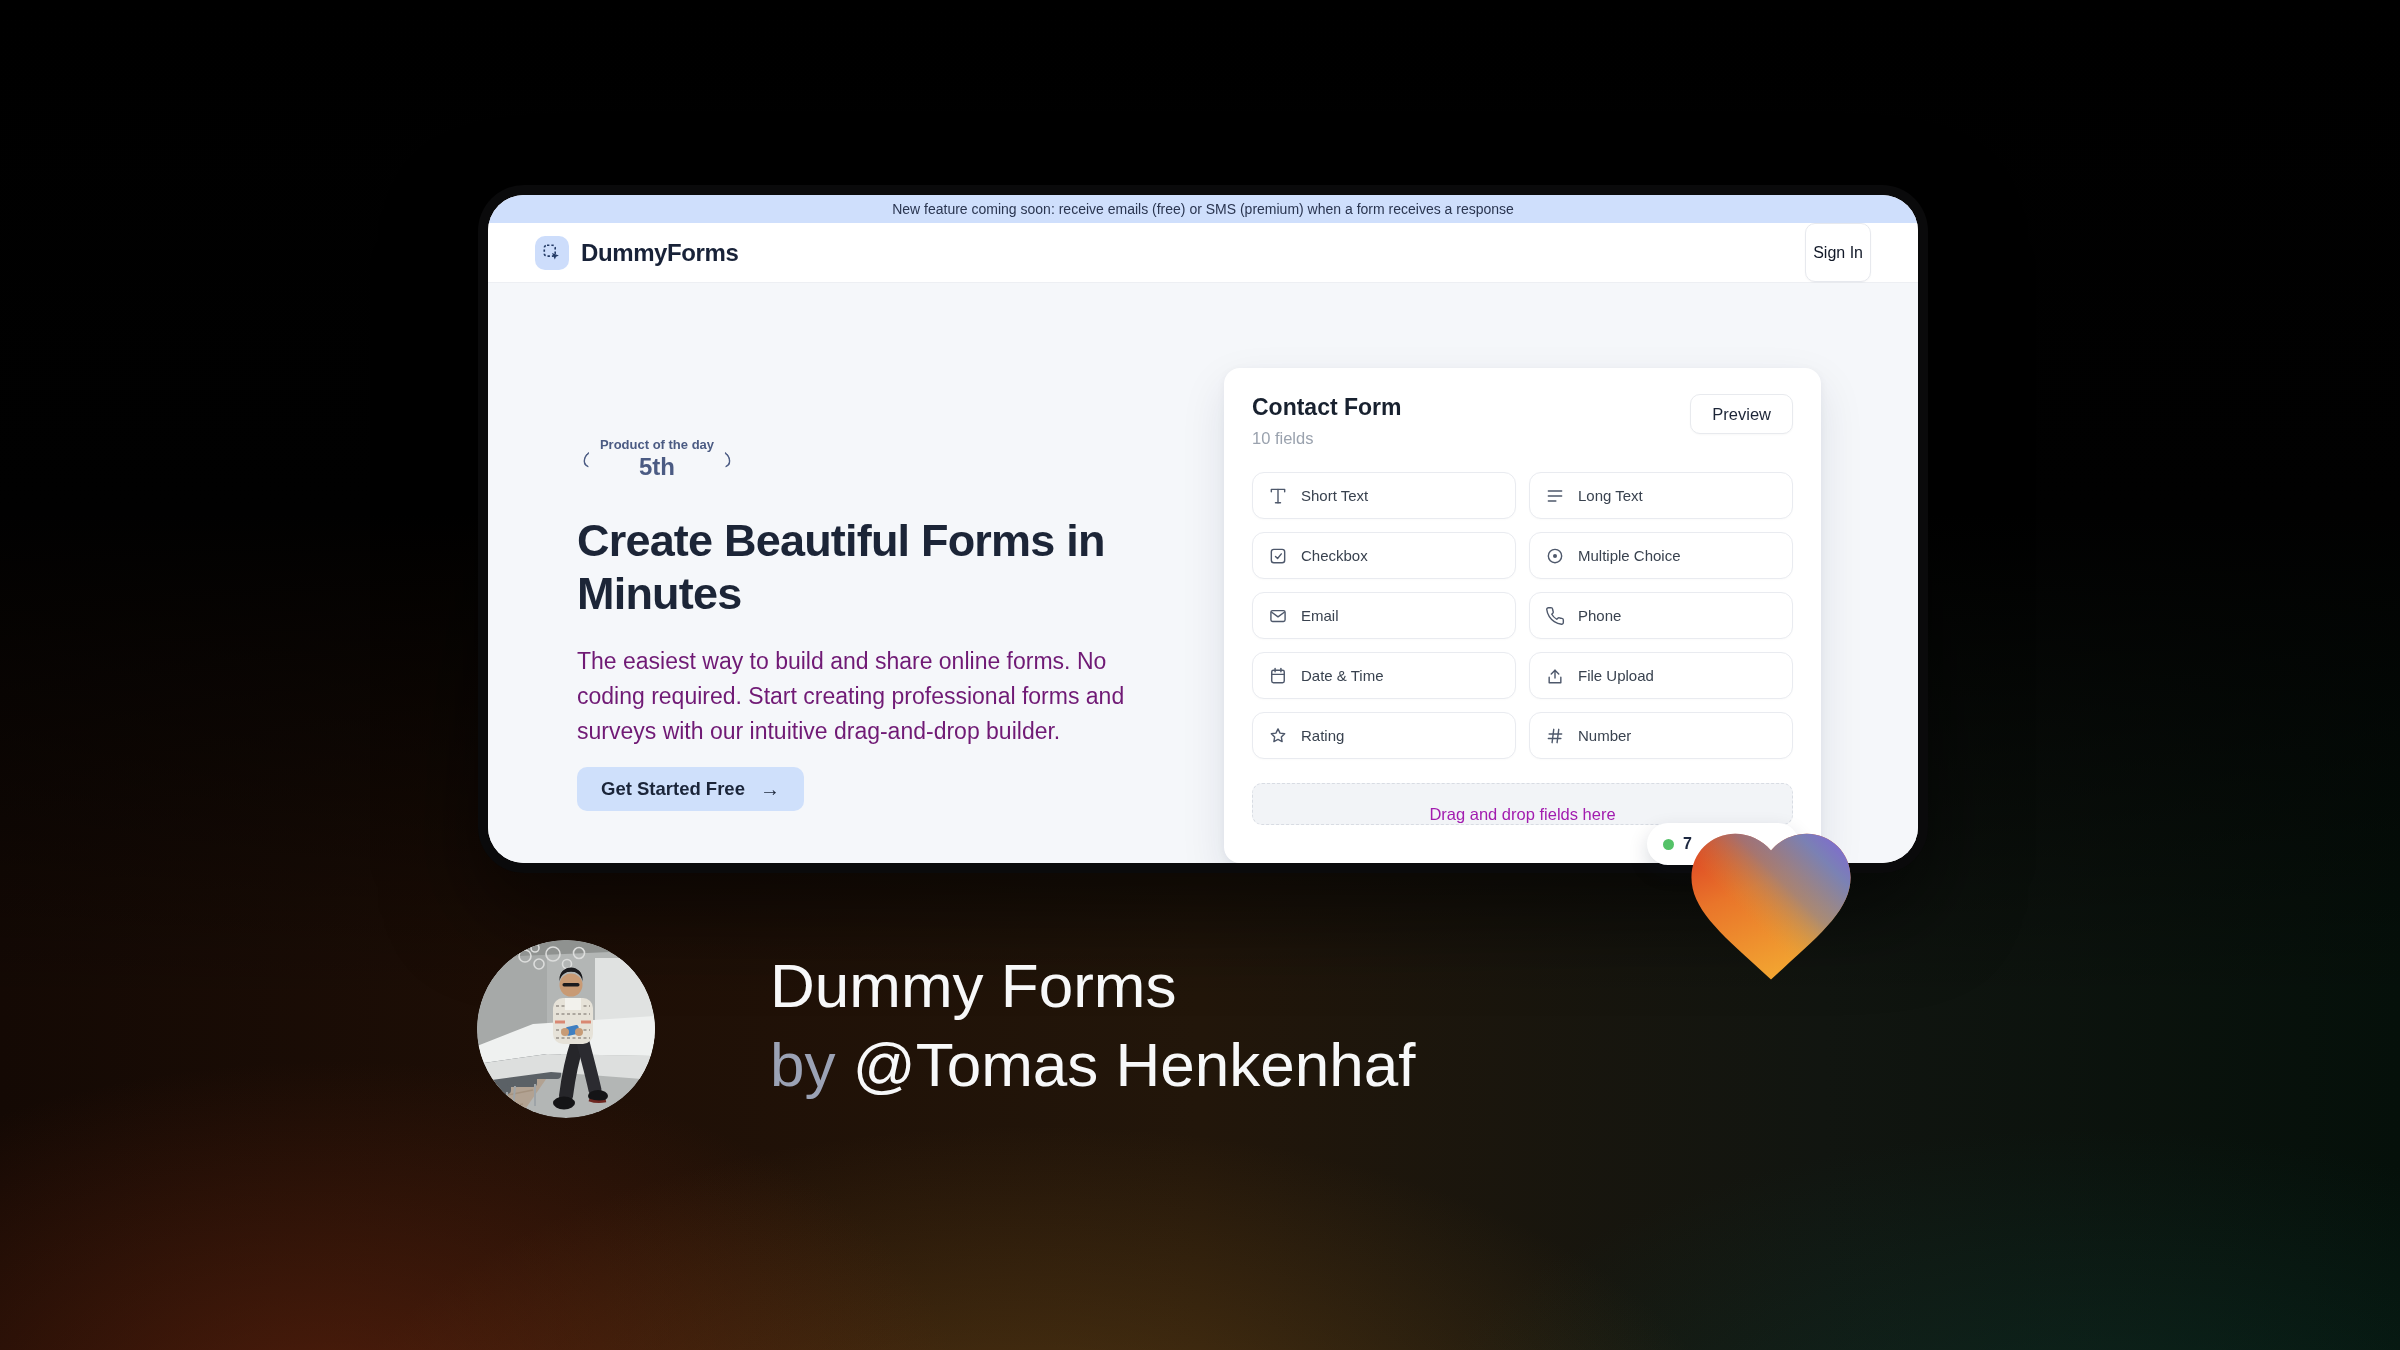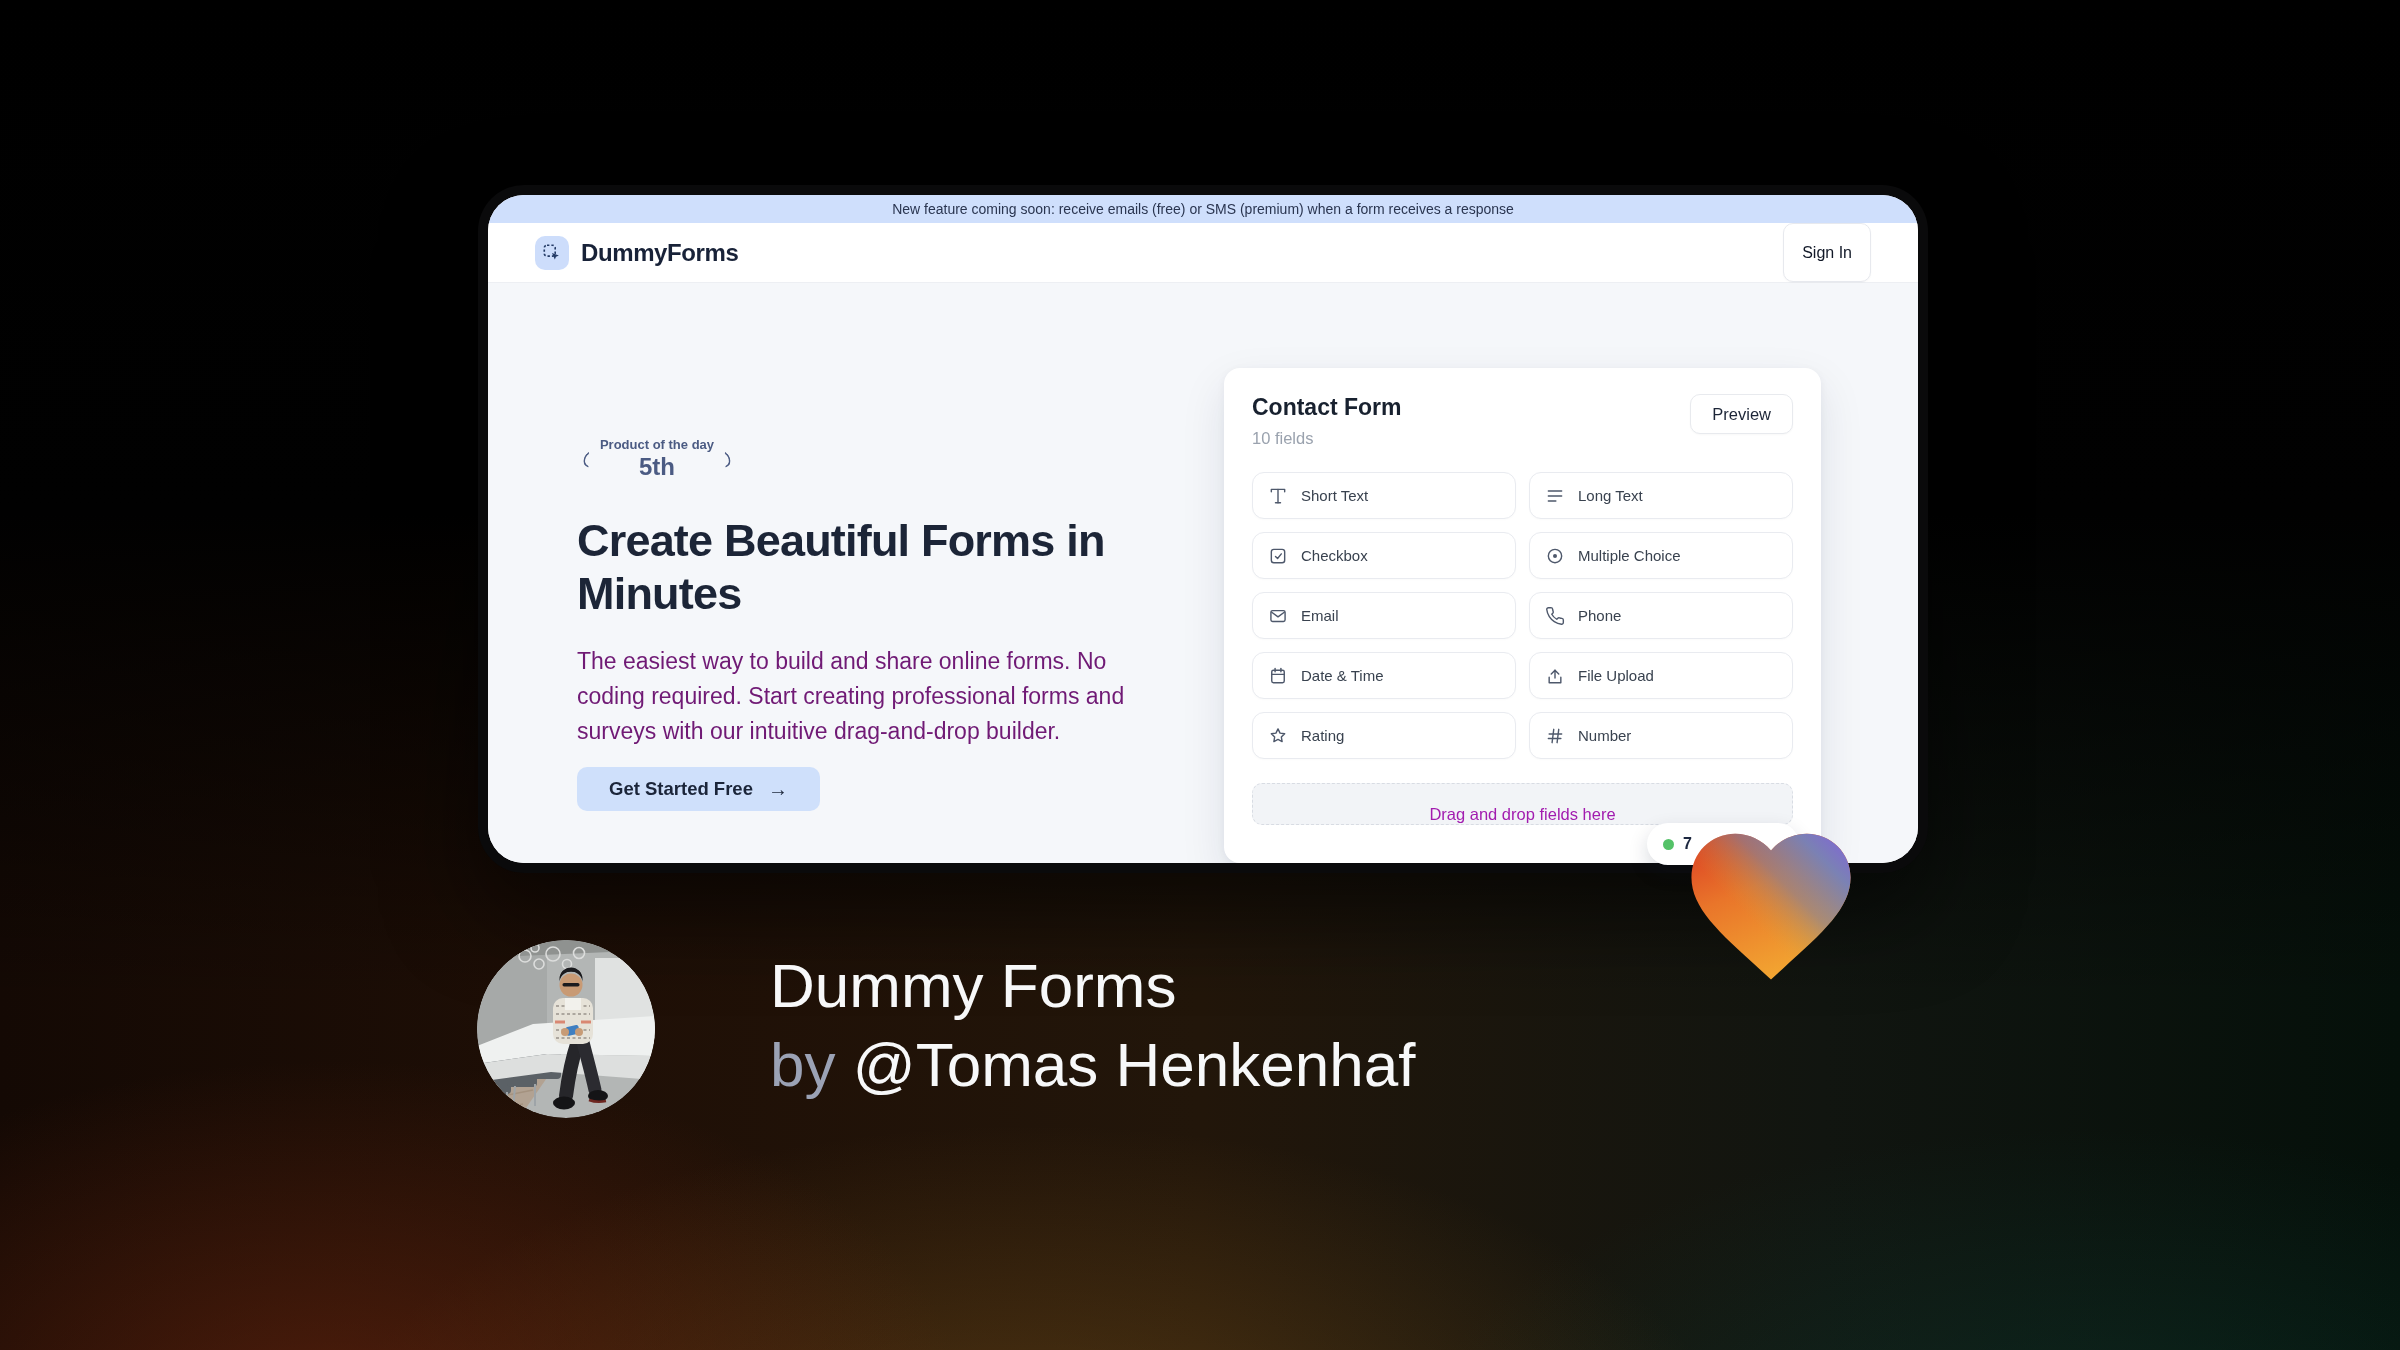--- a/index.html
+++ b/index.html
@@ -38,38 +38,38 @@
     display:flex; justify-content:space-between; padding:0 47px 0 47px;
   }
   .brand { display:flex; align-items:center; gap:12px; cursor:pointer; }
   .brand-tile {
     width:34px; height:34px; border-radius:10px; background:#cdddfb;
     display:grid; place-items:center;
   }
   .brand-name { font-size:24px; font-weight:800; letter-spacing:-0.4px; color:#182238; }
   .signin-btn {
     background:#fff; border:1px solid #e7e9ee; border-radius:10px;
-    padding:9px 18px; font-size:16px; font-weight:500; color:#111827; cursor:pointer;
+    padding:9px 7px; font-size:16px; font-weight:500; color:#111827; cursor:pointer;
     font-family:inherit; box-shadow:0 1px 2px rgba(0,0,0,.03);
   }
   
   .hero-body { flex:1; position:relative; background:#f5f7fa; }
   .hero-left { position:absolute; left:89px; top:148px; width:620px; }
   .laurel { display:flex; align-items:center; gap:8px; color:#4b5b83; width:160px; }
   .laurel-center { text-align:center; flex:1; }
   .laurel-title { font-size:13px; font-weight:700; white-space:nowrap; }
   .laurel-rank { font-size:24px; font-weight:800; margin-top:1px; }
   .hero-heading {
     margin-top:27px; font-size:45px; line-height:53px; font-weight:800;
     letter-spacing:-0.8px; color:#1c2537;
   }
   .hero-desc { margin-top:24px; width:592px; font-size:23px; line-height:35px; color:#701a75; }
   .cta-btn {
     margin-top:18px; display:inline-flex; align-items:center; gap:15px;
-    height:44px; padding:0 32px; background:#cfe0fb; border:none; border-radius:10px;
+    height:44px; padding:0 24px; background:#cfe0fb; border:none; border-radius:10px;
     font-family:inherit; font-size:18.5px; font-weight:600; color:#1b2539; cursor:pointer;
   }
   .cta-arrow { font-size:20px; line-height:1; }
   
   .form-card {
     position:absolute; left:736px; top:85px; width:597px; height:495px;
     background:#fff; border-radius:16px; padding:26px 28px;
     box-shadow:0 18px 45px rgba(23,32,64,.10), 0 2px 8px rgba(23,32,64,.05);
   }
   .form-head { display:flex; align-items:flex-start; justify-content:space-between; }

